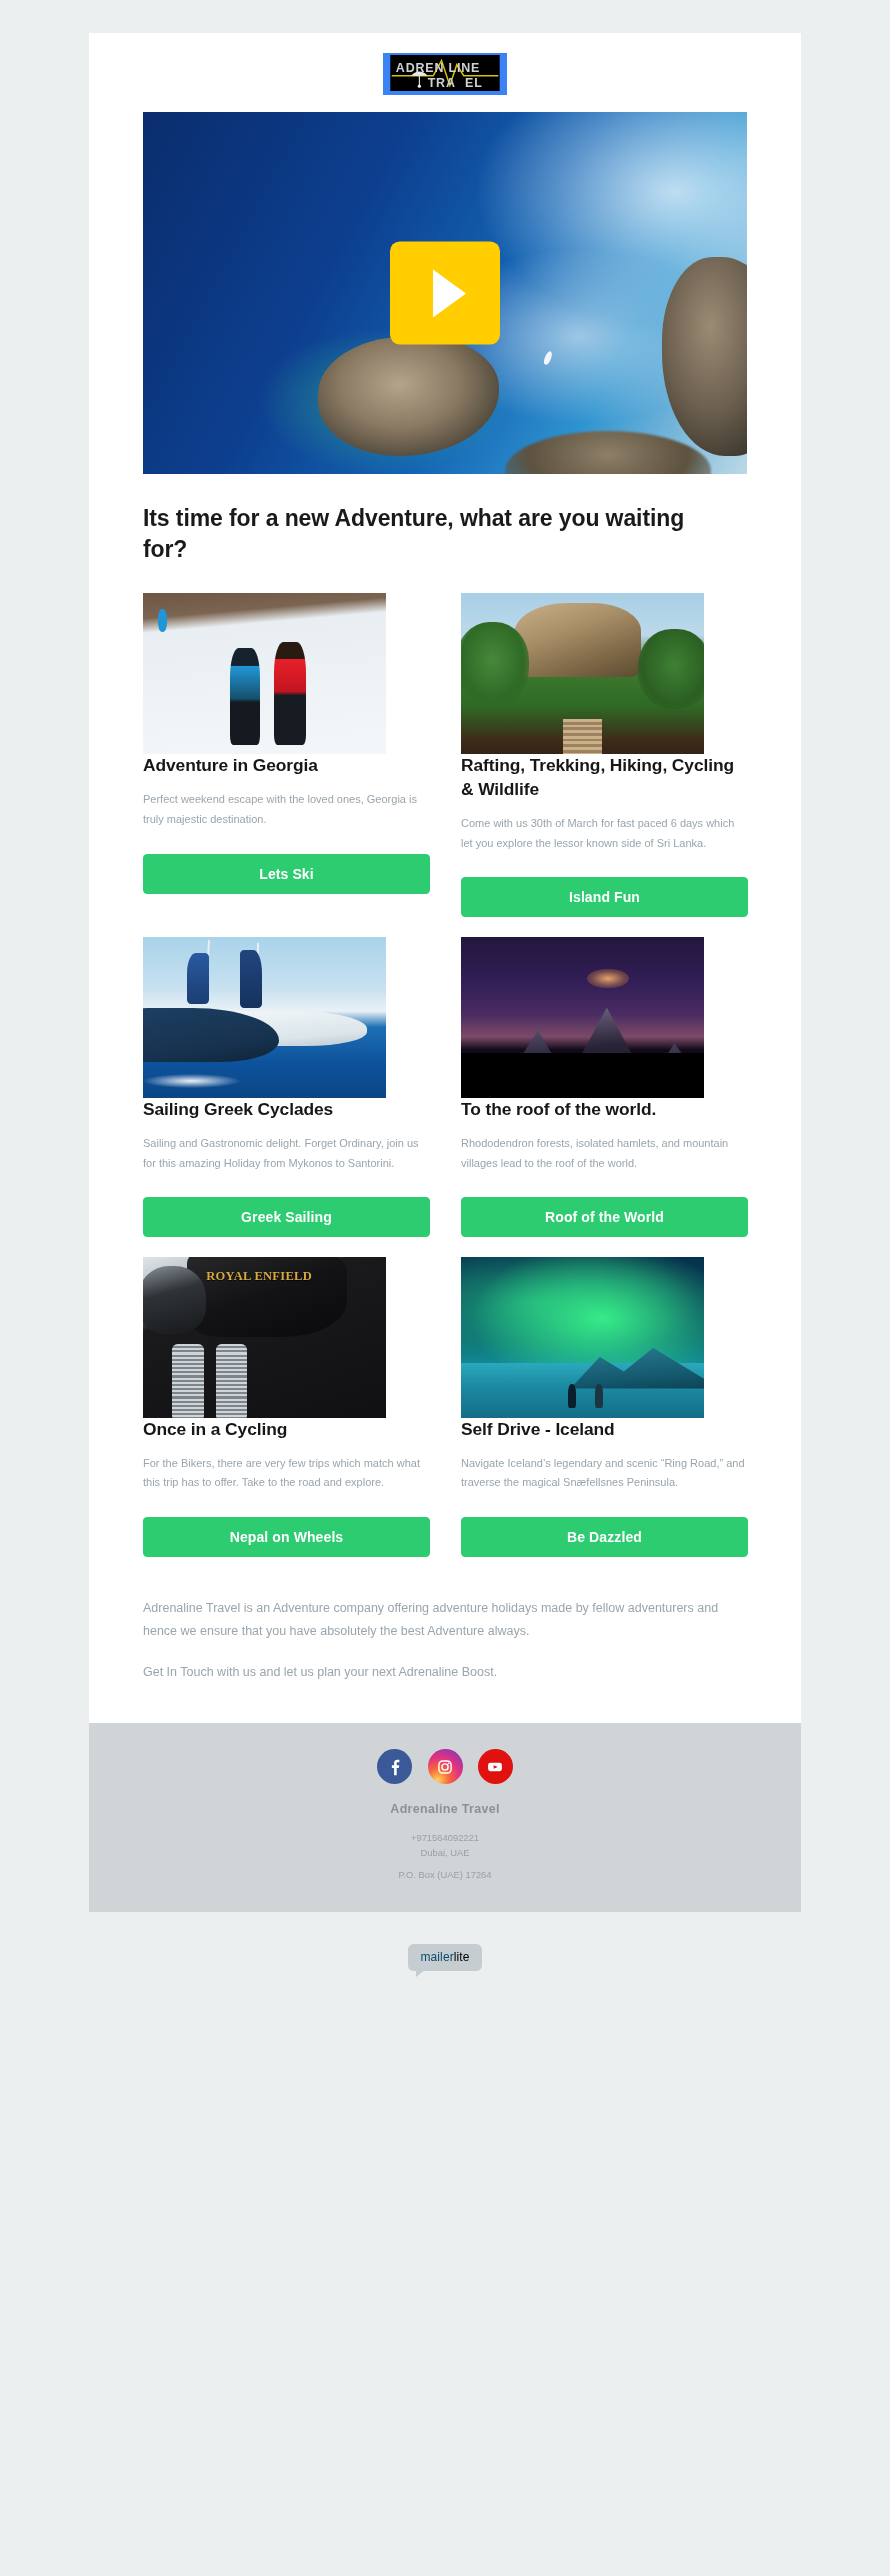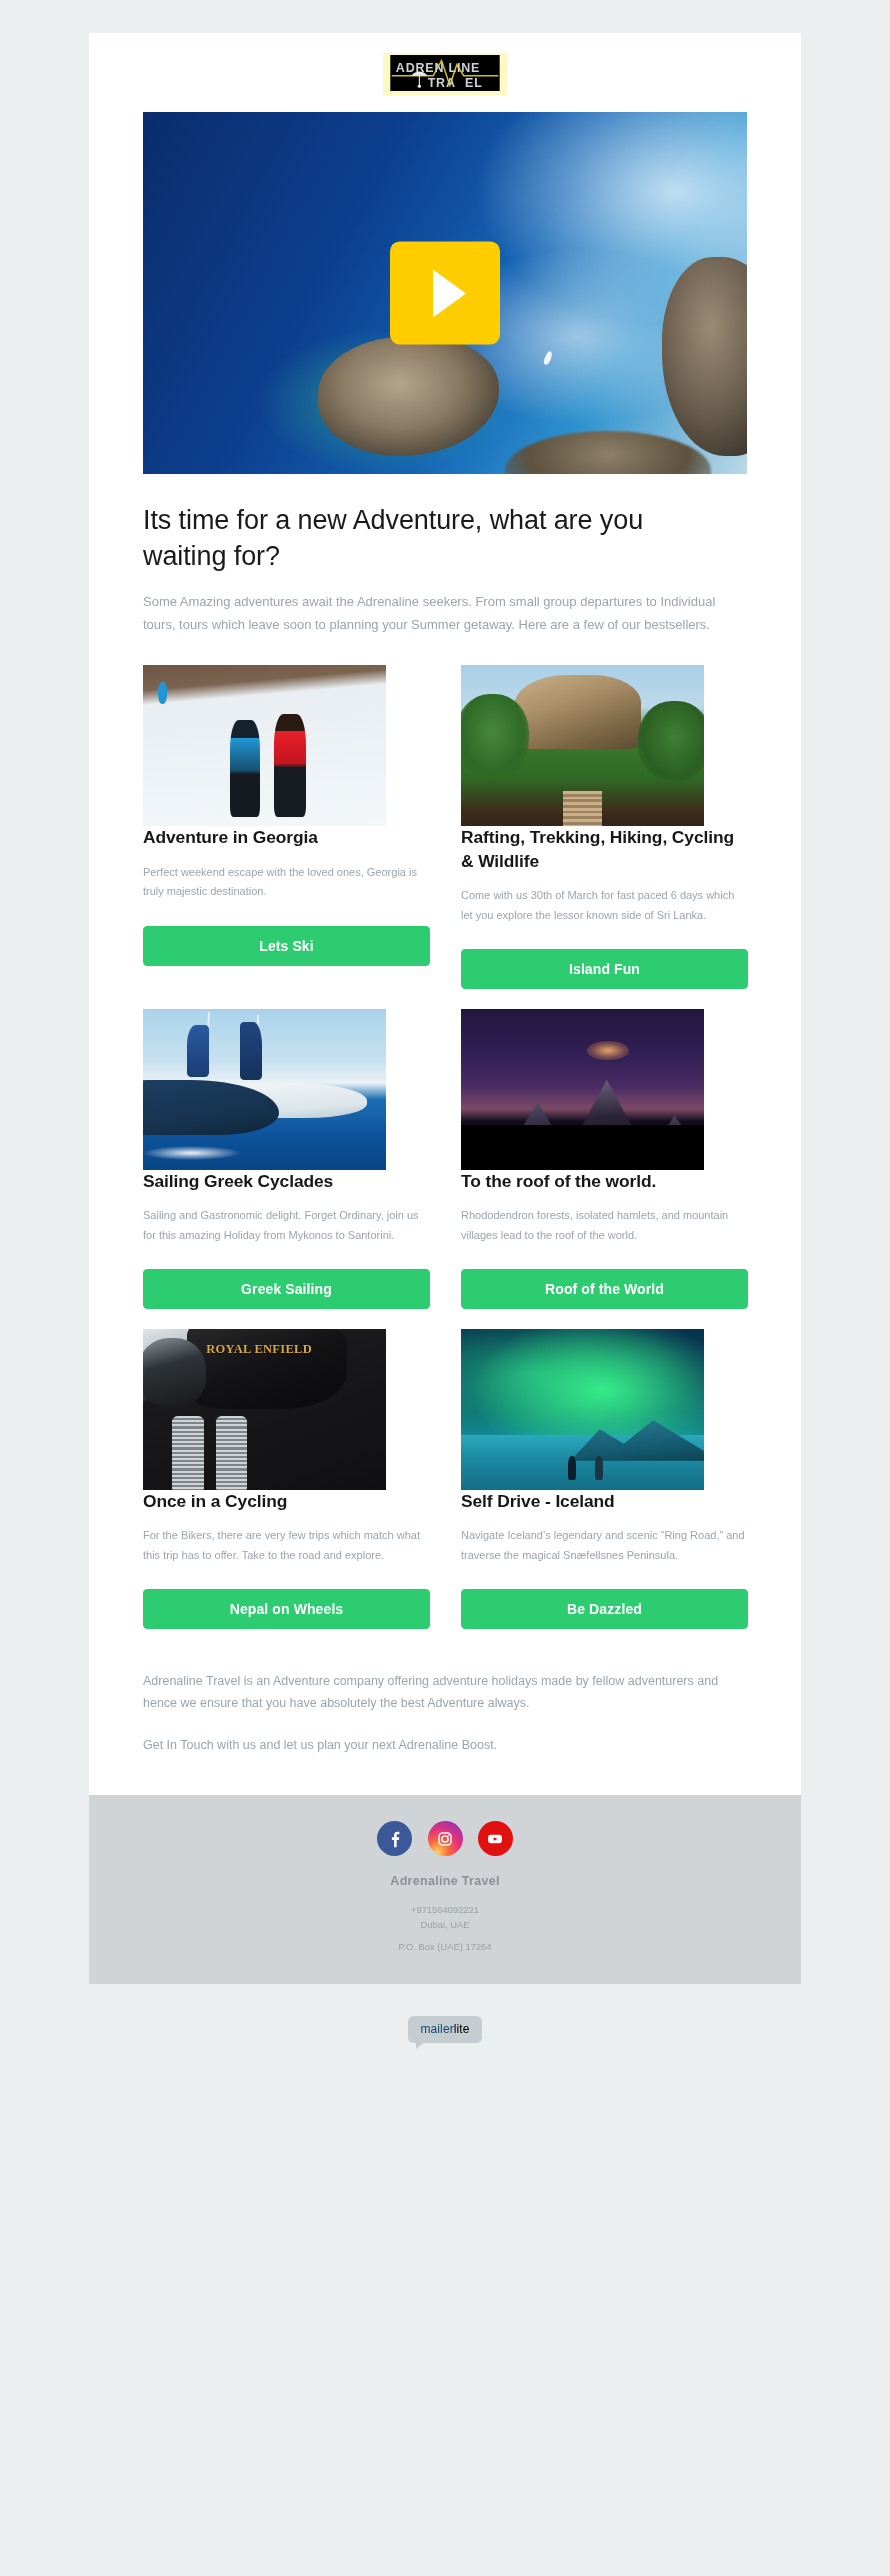--- a/index.html
+++ b/index.html
@@ -18,21 +18,21 @@
   .email-body {
     width:712px;
     margin:0 auto;
     background:#ffffff;
   }
 
   
   .logo-bar { padding:19.5px 0 15.3px 0; text-align:center; }
   .logo-box {
     display:inline-block;
-    background:#fef9c3;
+    background:#3b82f6;
     padding:2.8px 7px 3.5px 7px;
     position:relative;
     line-height:0;
   }
   .logo-svg { display:block; }
 
   
   .hero {
     position:relative;
     width:604px;
@@ -90,23 +90,23 @@
     border-left:33px solid #ffffff;
     border-top:24px solid transparent;
     border-bottom:24px solid transparent;
     margin-left:8.3px;
   }
 
   
   .content { width:604px; margin:0 auto; }
   .intro { padding:29px 0 0 0; }
   h1.headline {
-    font-size:27px;
+    font-size:23px;
     line-height:1.33;
-    font-weight:normal;
+    font-weight:bold;
     color:#1a1a1a;
     letter-spacing:-0.1px;
     max-width:584px;
   }
   p.intro-text {
     margin-top:15.3px;
     font-size:13px;
     line-height:1.78;
     color:#9aa5ad;
   }
@@ -370,21 +370,20 @@
         <div class="hero-boat"></div>
         <div class="play-btn">
           <div class="play-tri"></div>
         </div>
       </div>
 
       <div class="content">
 
         <div class="intro">
           <h1 class="headline">Its time for a new Adventure, what are you waiting for?</h1>
-          <p class="intro-text">Some Amazing adventures await the Adrenaline seekers. From small group departures to Individual tours, tours which leave soon to planning your Summer getaway. Here are a few of our bestsellers.</p>
         </div>
 
         <div class="rows">
 
           <div class="row">
             <div class="card">
               <div class="card-img">
                 <div class="img-ski">
                   <div class="ski-far"></div>
                   <div class="ski-a"></div>

